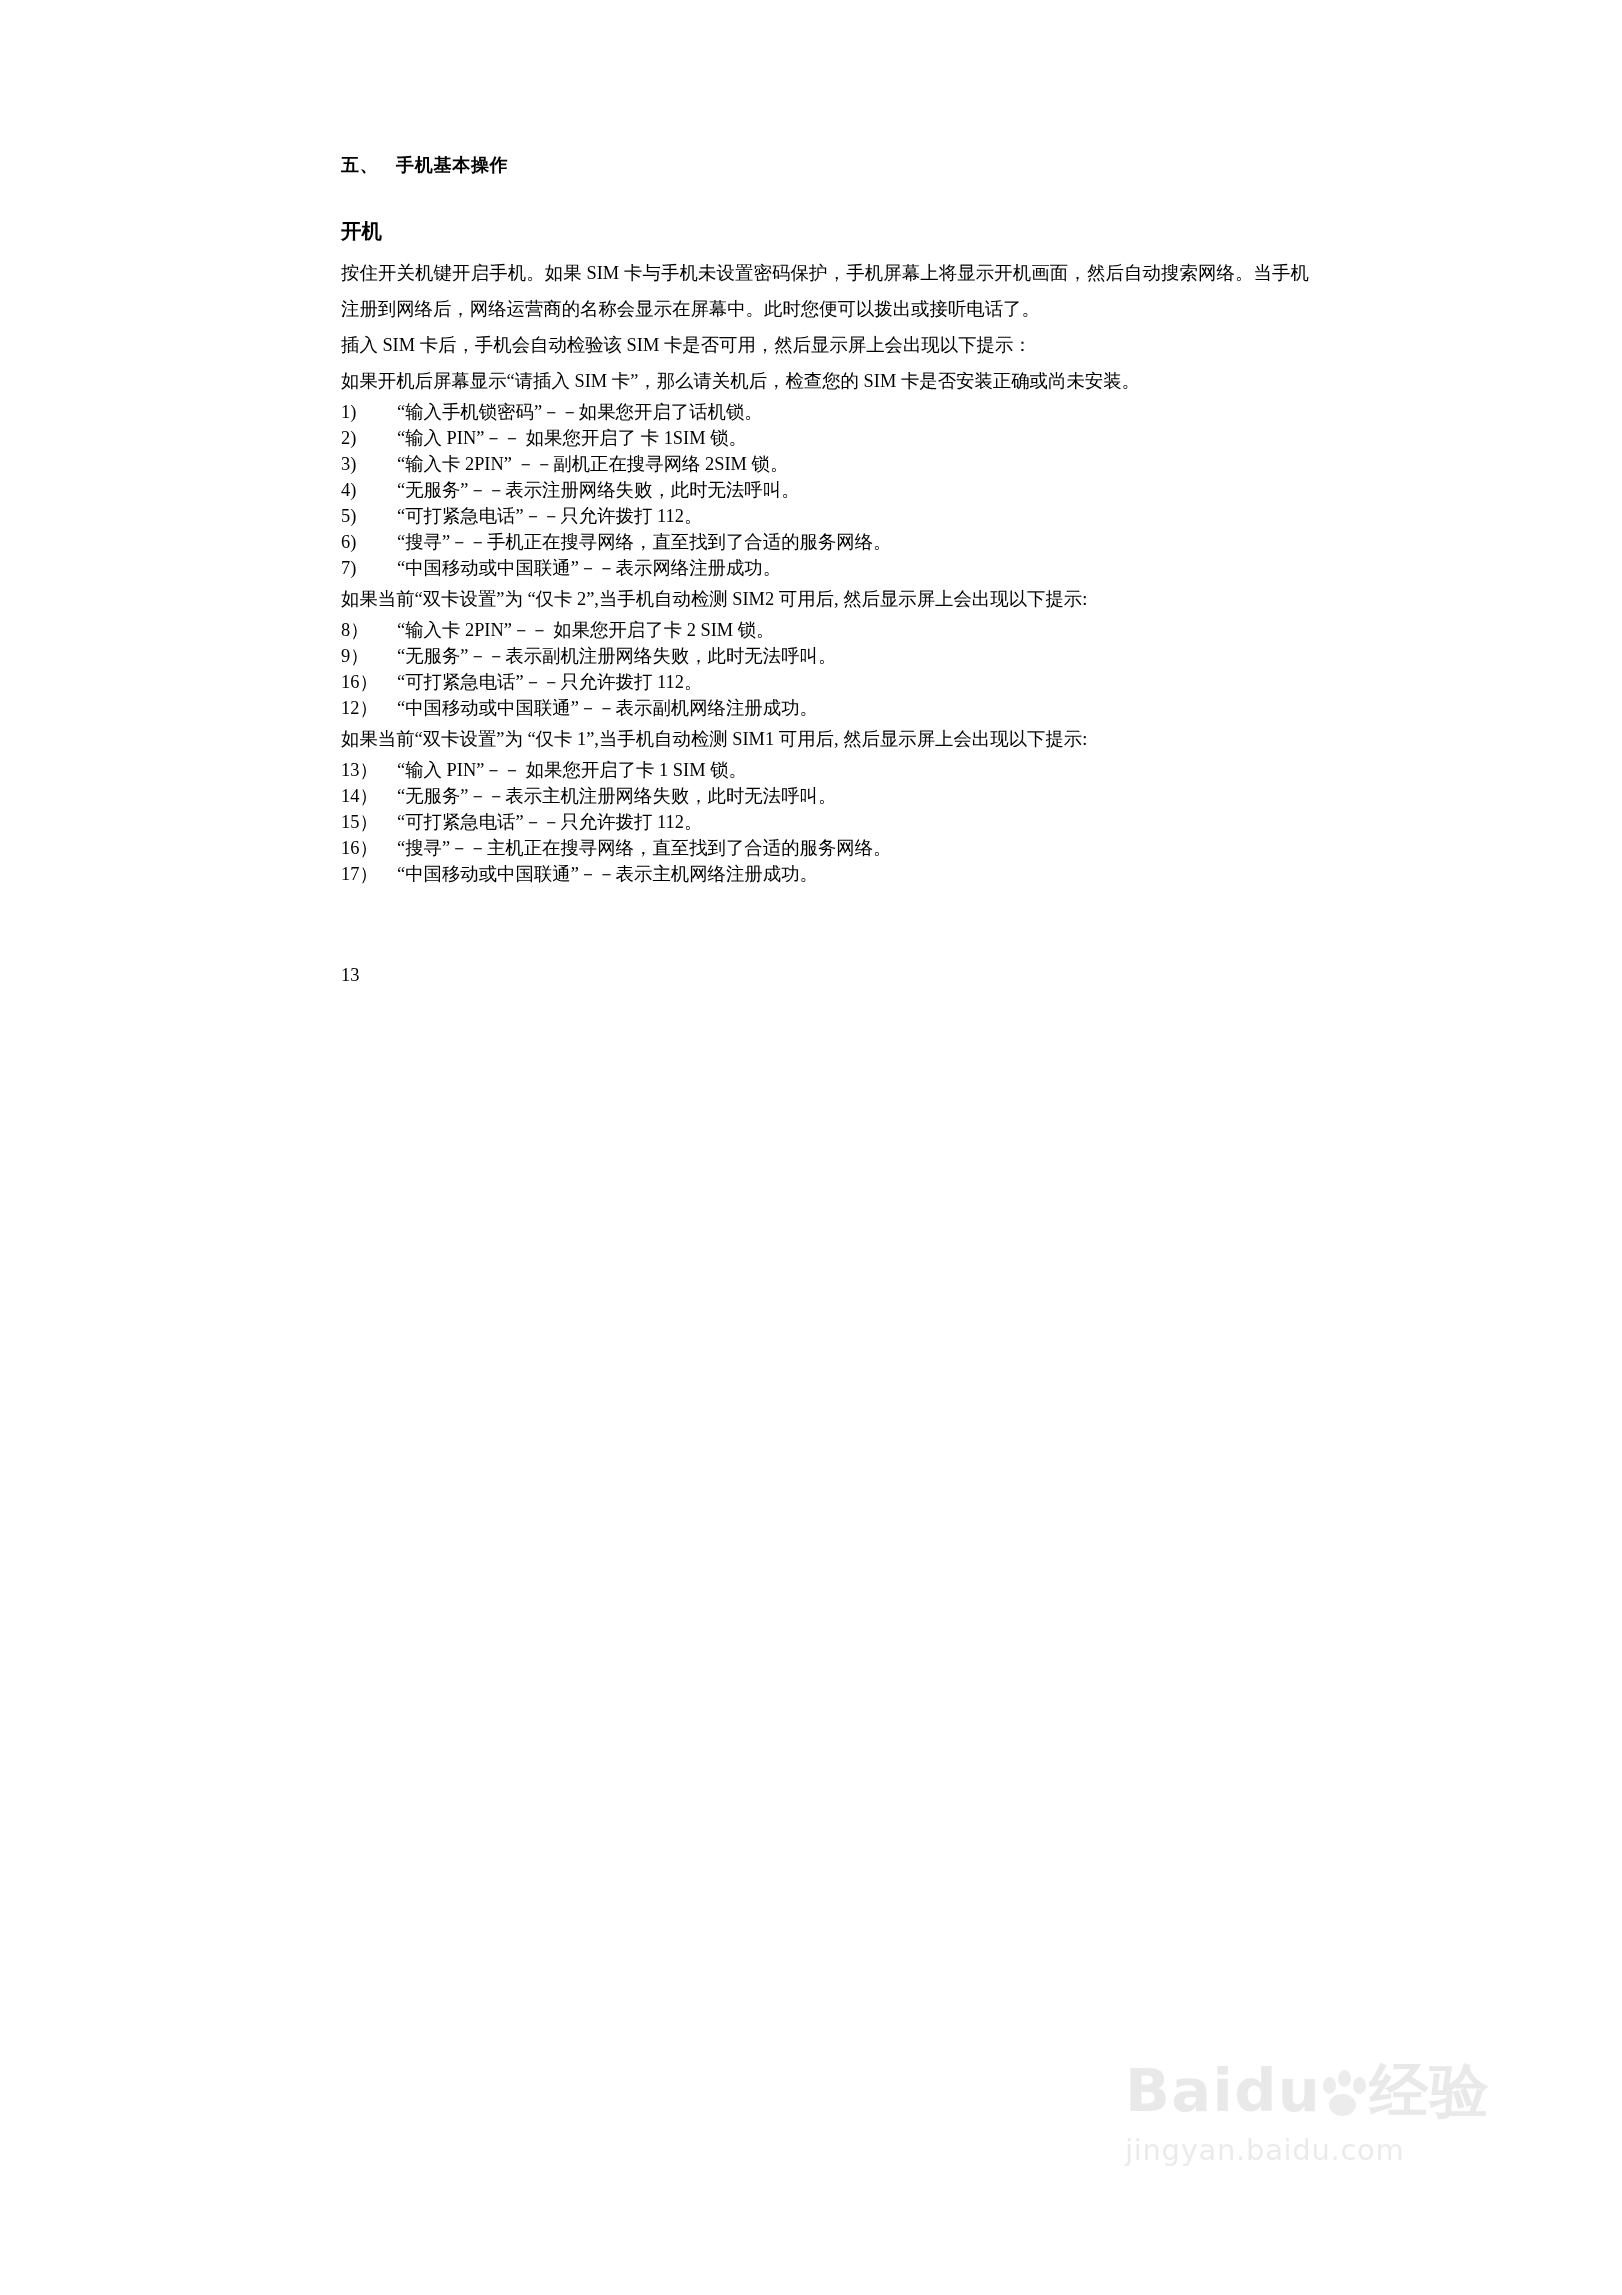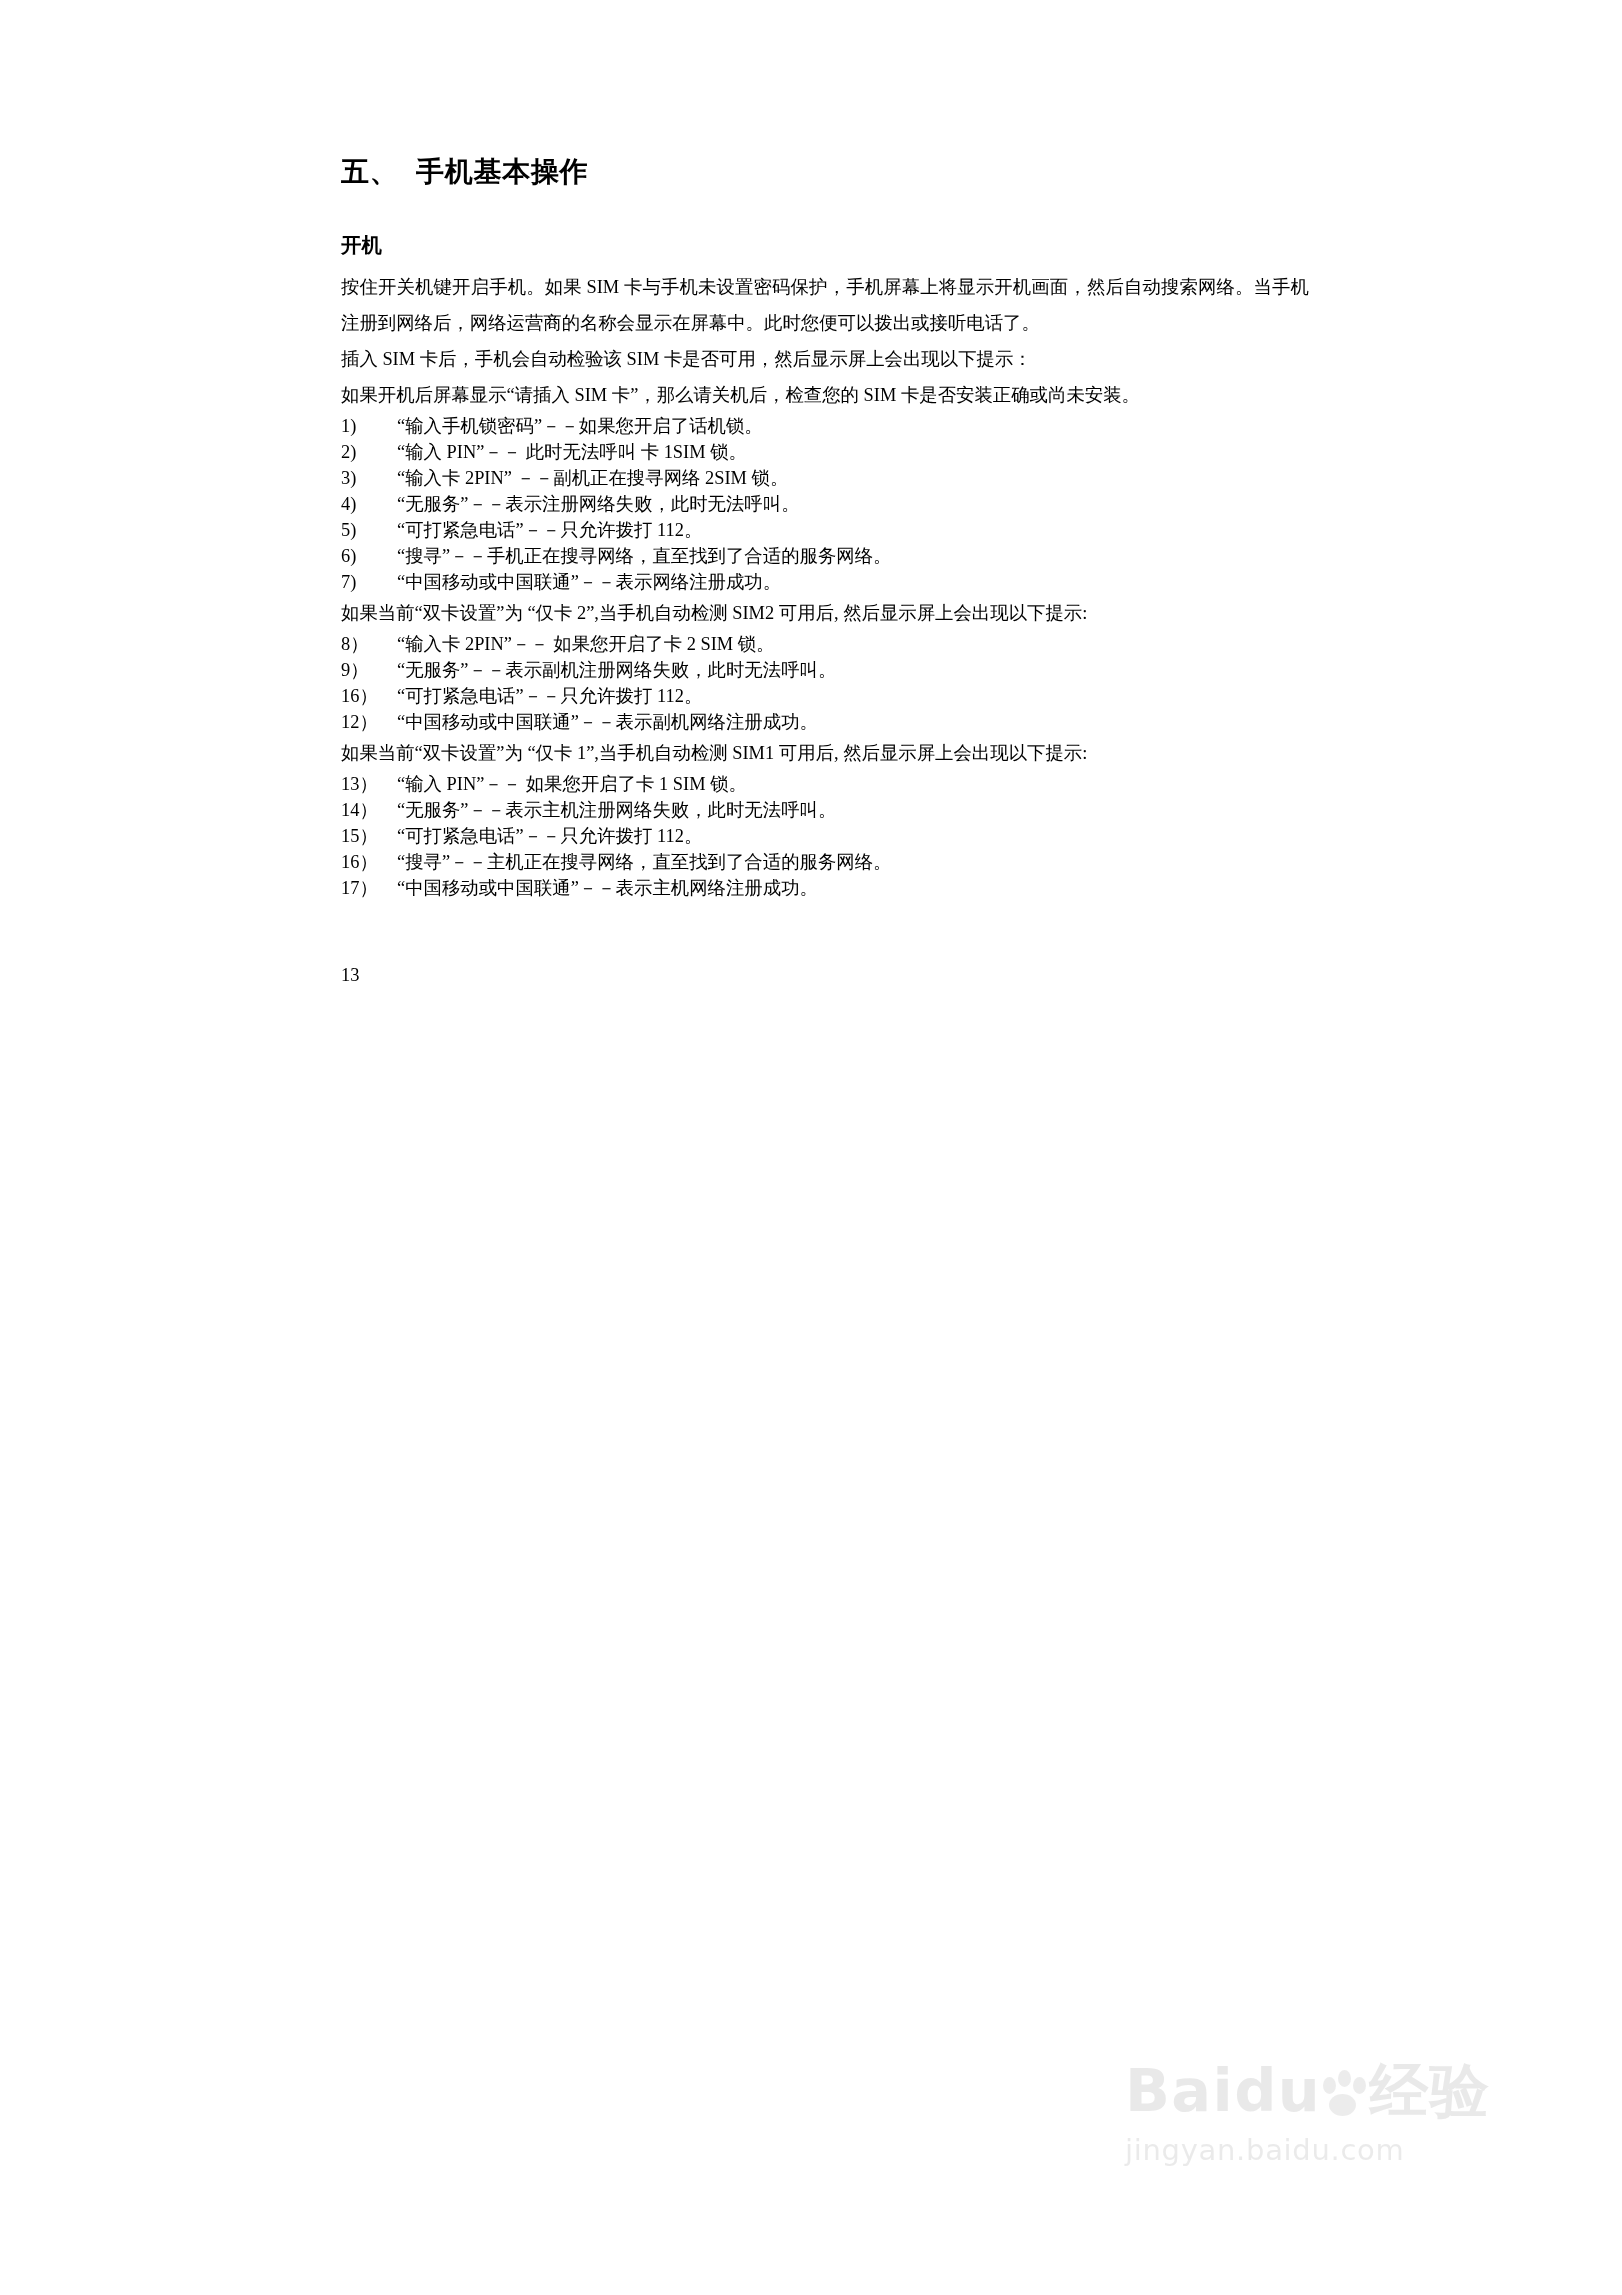--- a/index.html
+++ b/index.html
@@ -26,21 +26,21 @@
 
   .content {
     position: absolute;
     left: 341px;
     top: 153px;
     width: 968px;
   }
 
   h1.section-title {
     font-family: Liberation Mono, monospace;
-    font-size: 28px;
+    font-size: 18px;
     font-weight: bold;
     margin: 0 0 40px 0;
     letter-spacing: 0.7px;
   }
   h1.section-title .num {
     margin-right: 17.7px;
   }
 
   h2.sub-title {
     font-family: "DejaVu Sans", "Liberation Sans", sans-serif;
@@ -151,21 +151,21 @@
     <p class="para">插入 SIM 卡后，手机会自动检验该 SIM 卡是否可用，然后显示屏上会出现以下提示：</p>
     <p class="para">如果开机后屏幕显示“请插入 SIM 卡”，那么请关机后，检查您的 SIM 卡是否安装正确或尚未安装。</p>
 
     <ol class="tip-list">
       <li>
         <span class="marker">1)</span>
         <span class="txt">“输入手机锁密码”－－如果您开启了话机锁。</span>
       </li>
       <li>
         <span class="marker">2)</span>
-        <span class="txt">“输入 PIN”－－ 此时无法呼叫 卡 1SIM 锁。</span>
+        <span class="txt">“输入 PIN”－－ 如果您开启了 卡 1SIM 锁。</span>
       </li>
       <li>
         <span class="marker">3)</span>
         <span class="txt">“输入卡 2PIN” －－副机正在搜寻网络 2SIM 锁。</span>
       </li>
       <li>
         <span class="marker">4)</span>
         <span class="txt">“无服务”－－表示注册网络失败，此时无法呼叫。</span>
       </li>
       <li>

